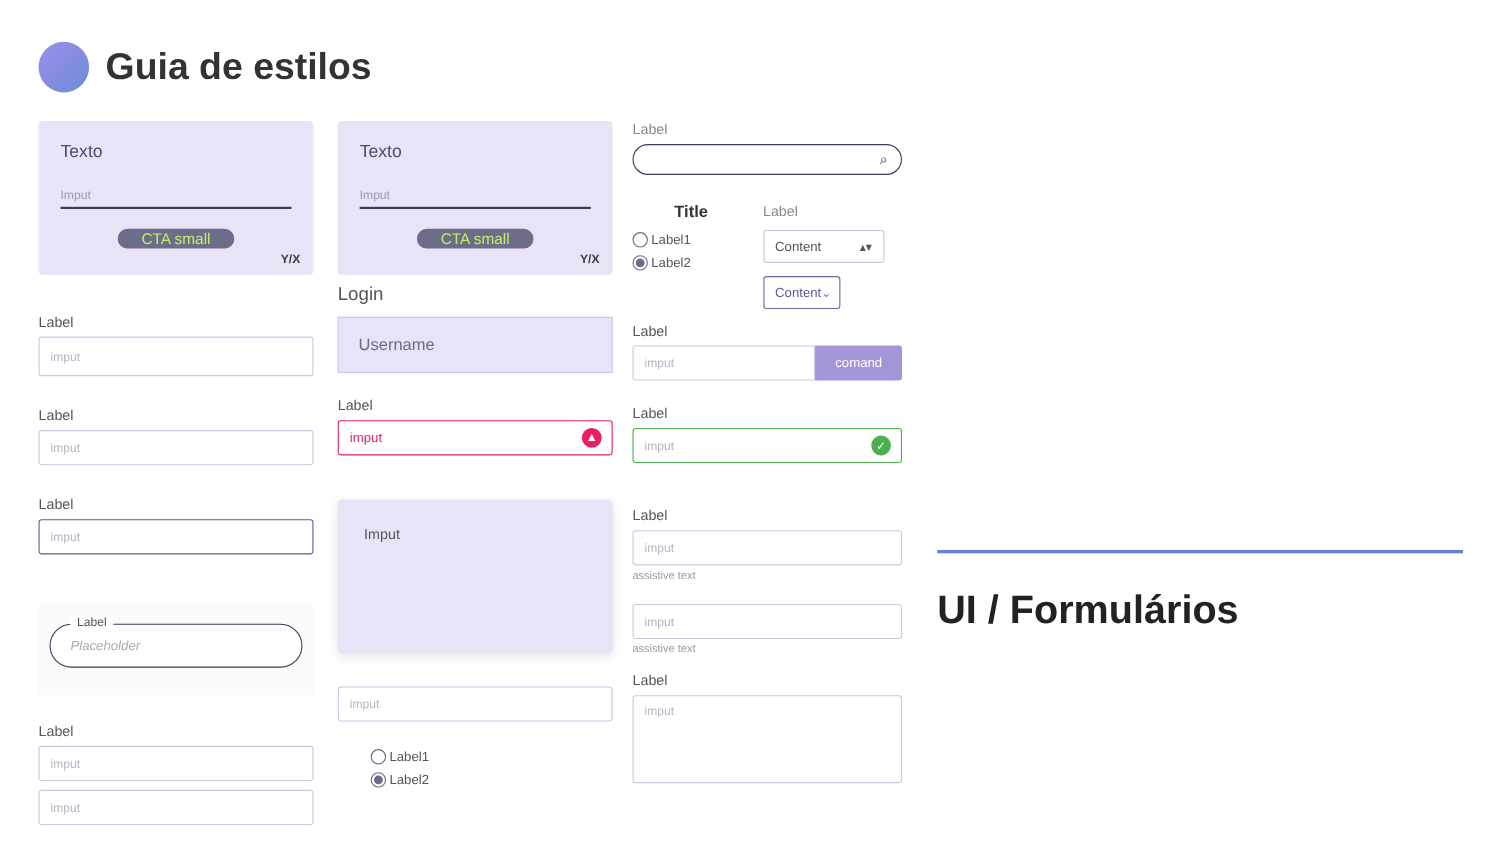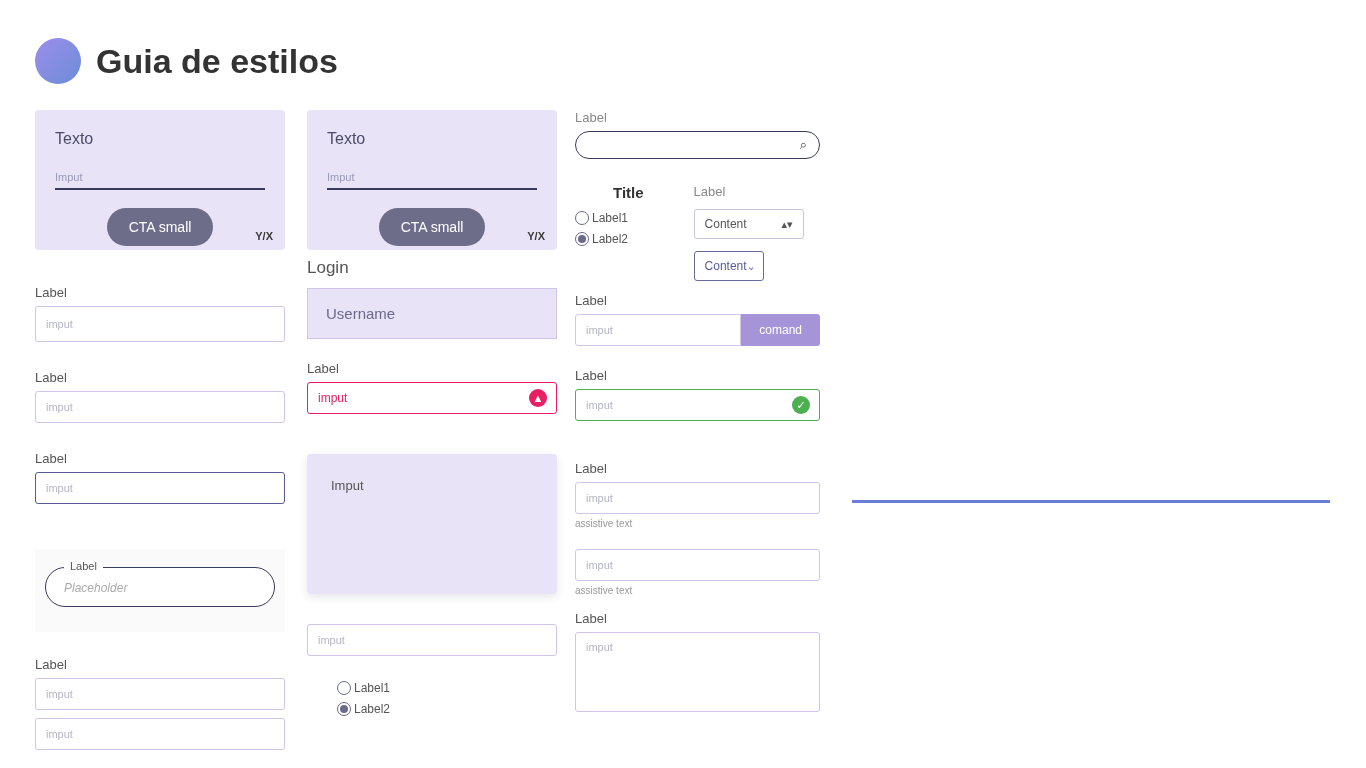--- a/index.html
+++ b/index.html
@@ -8,21 +8,21 @@
 .header { display: flex; align-items: center; padding: 38px 0 0 35px; gap: 15px; }
 .logo-circle { width: 46px; height: 46px; border-radius: 50%; background: linear-gradient(135deg, #9d8dec, #6b8dd6); }
 .header h1 { font-size: 34px; font-weight: 700; color: #333; }
 
 .grid { position: absolute; top: 110px; left: 35px; width: 790px; }
 
 .card { background: #e8e3f7; border-radius: 4px; padding: 20px; position: relative; }
 .card-title { font-size: 16px; color: #4a4a6a; margin-bottom: 18px; font-weight: 500; }
 .underline-input { width: 100%; border: none; border-bottom: 2px solid #3a3a5a; background: transparent; font-size: 12px; padding: 4px 0; color: #999; outline: none; }
 .underline-input::placeholder { color: #9a9abb; font-size: 11px; }
-.btn-cta { background: #6d6d8a; color: #ffffff; border: none; border-radius: 20px; padding: 11px 22px; font-size: 14px; cursor: pointer; }
+.btn-cta { background: #6d6d8a; color: #bef264; border: none; border-radius: 20px; padding: 1px 22px; font-size: 14px; cursor: pointer; }
 .btn-primary-outline { background: #fff; color: #4a4a8a; border: 1.5px solid #4a4a8a; border-radius: 20px; padding: 8px 20px; font-size: 13px; font-weight: 600; cursor: pointer; }
 .yx { position: absolute; bottom: 8px; right: 12px; font-size: 11px; font-weight: 700; color: #3a3a3a; }
 
 .label { font-size: 13px; color: #555; margin-bottom: 6px; display: block; }
 .label-gray { font-size: 13px; color: #888; margin-bottom: 6px; display: block; }
 .input-box { width: 100%; border: 1px solid #d0c5e8; border-radius: 3px; padding: 8px 10px; font-size: 12px; outline: none; }
 .input-box::placeholder { color: #b5b5c5; font-size: 11px; }
 .input-box.tall { padding: 10px 10px; }
 .input-box.focus { border: 1.5px solid #5a5a9a; }
 .input-box.error { border: 1.5px solid #e91e63; color: #e91e63; }
@@ -220,13 +220,14 @@
     <div style="margin-top:15px;">
       <span class="label">Label</span>
       <textarea class="textarea-box" placeholder="imput" style=""></textarea>
     </div>
   </div>
 
 </div>
 
 <div class="section-title">
   <div class="section-line"></div>
+  <div class="section-heading">UI / Formulários</div>
 </div>
 
 </body></html>

